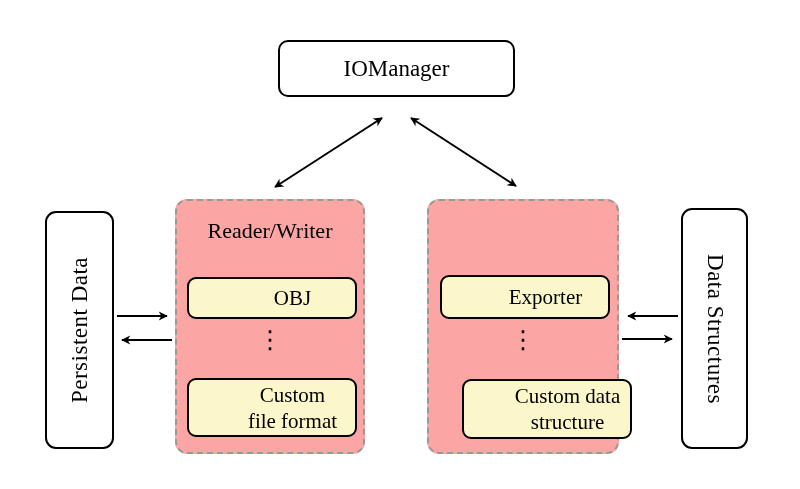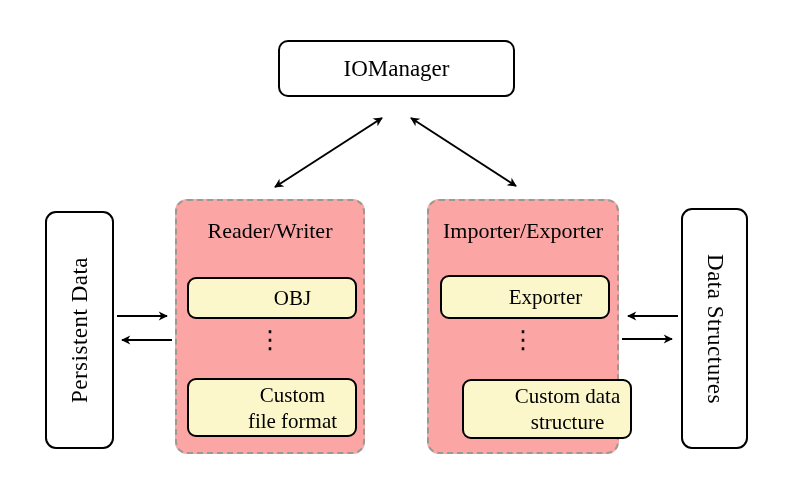--- a/index.html
+++ b/index.html
@@ -143,21 +143,20 @@
     <div class="dots">
       <span>⋮</span>
     </div>
     <div class="inner-node rw-bottom">
       <span class="multiline">Custom
 file format</span>
     </div>
   </div>
 
   <div class="container ie-container">
-    <div class="container-title">Importer/Exporter</div>
     <div class="inner-node ie-top">
       <span>Exporter</span>
     </div>
     <div class="dots">
       <span>⋮</span>
     </div>
     <div class="inner-node ie-bottom">
       <span class="multiline">Custom data
 structure</span>
     </div>

